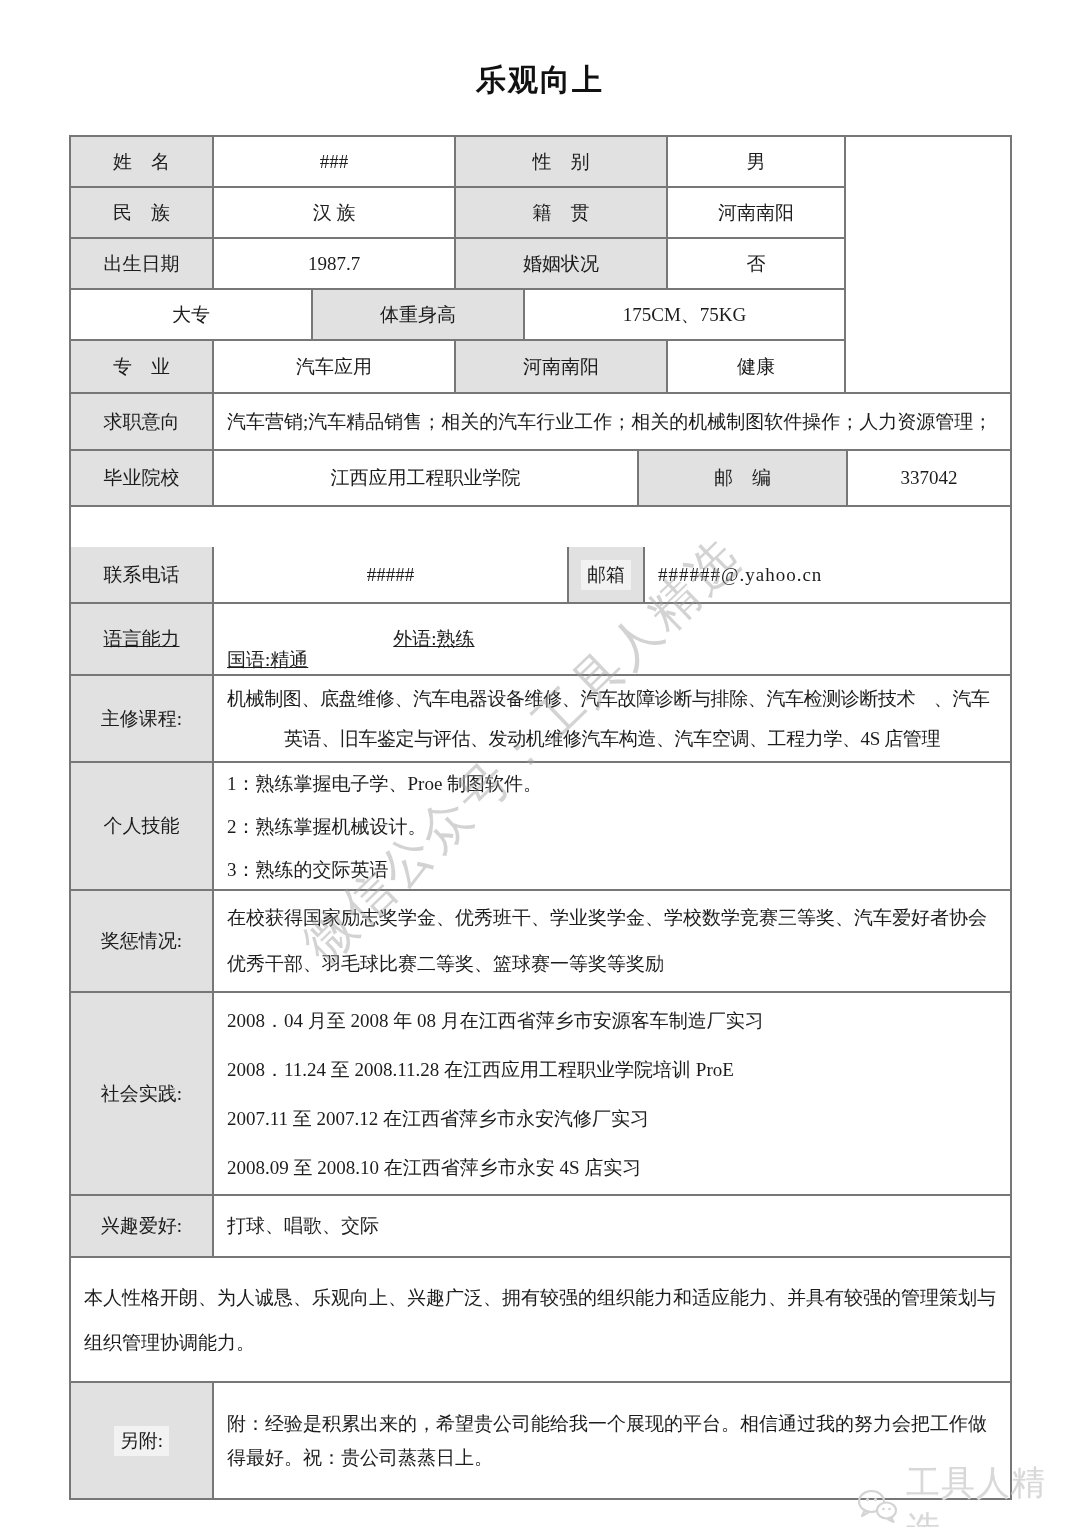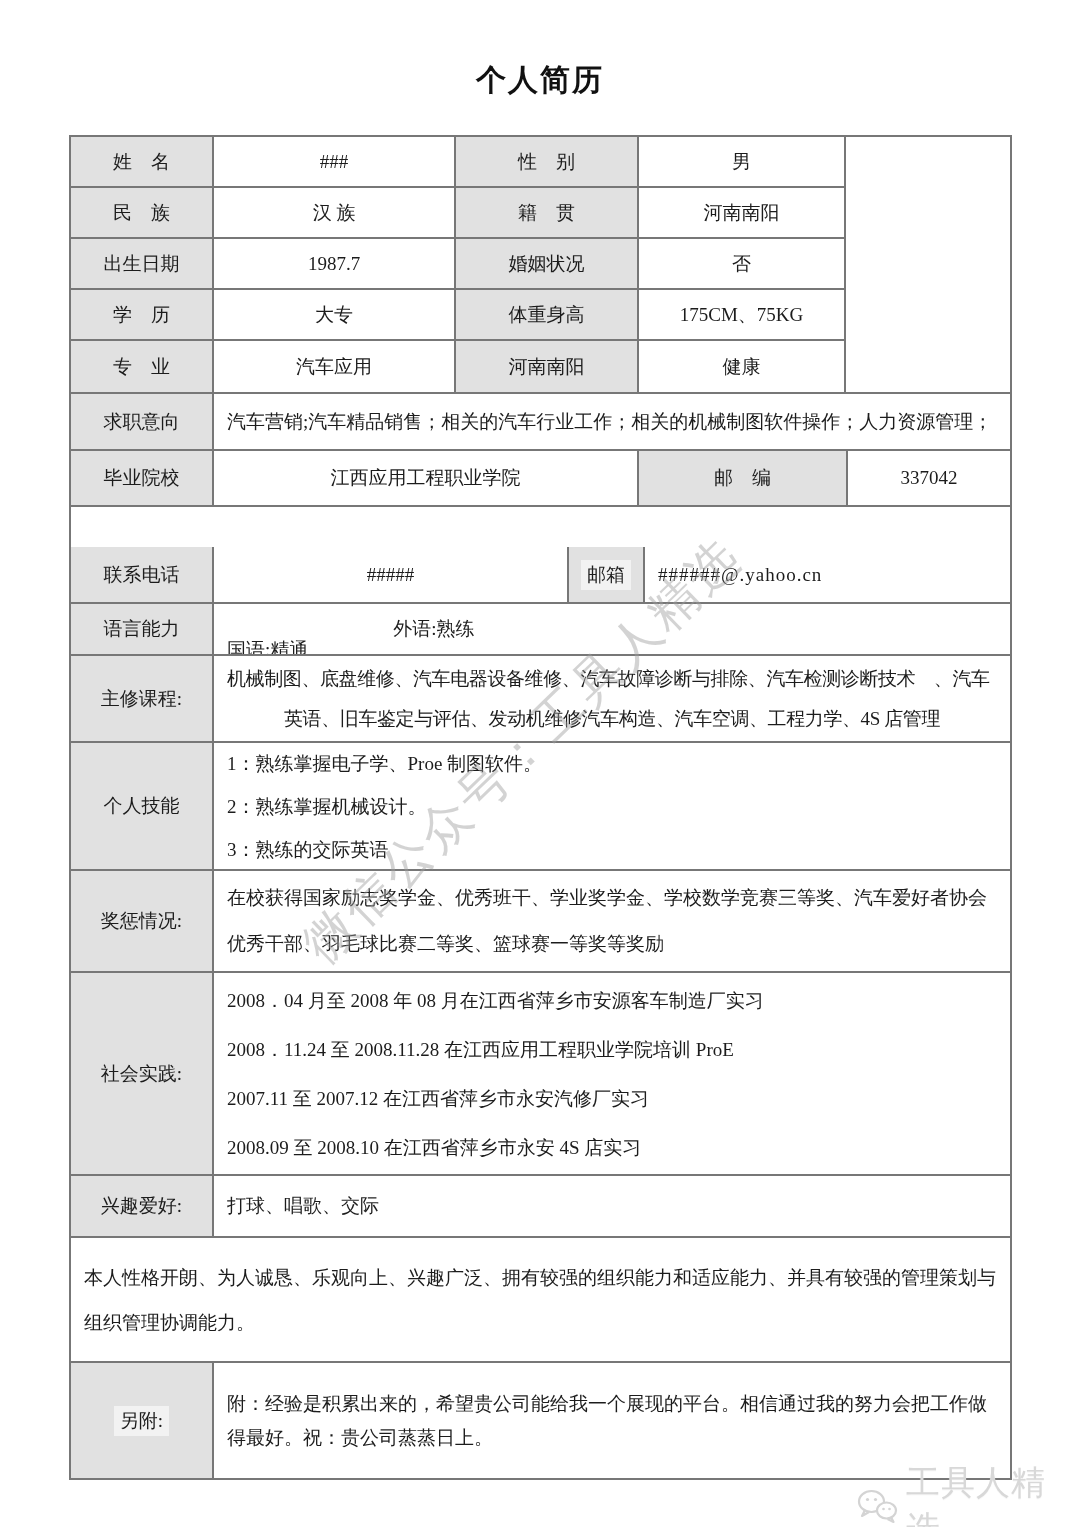--- a/index.html
+++ b/index.html
@@ -27,21 +27,21 @@
   .c.end{border-right:none;}
   .lab{background:#e1e1e1;justify-content:center;text-align:center;}
   .val-c{justify-content:center;text-align:center;}
   .val-l{justify-content:flex-start;padding-left:13px;padding-right:8px;text-align:left;}
   .top-block{display:flex;border-bottom:2px solid #777;box-sizing:border-box;}
   .top-left{flex:1;}
   .top-left .r{height:51px;}
   .top-left .r.tb-last{border-bottom:none;}
   .w-lab1{width:143px;}
   .w-val1{width:242px;}
-  .w-lab2{width:183px;}
+  .w-lab2{width:212px;}
   .w-val2{flex:1;}
   .photo{width:166px;border-left:2px solid #777;box-sizing:border-box;background:#fff;}
   .hl{background:#f2f2f2;padding:2px 6px;}
   .lines{width:100%;}
   .wm{
     position:absolute;left:210px;top:718px;width:620px;height:60px;
     text-align:center;font-size:50px;letter-spacing:3px;
     color:#a0a0a0;opacity:0.45;
     transform:rotate(-44deg);
     pointer-events:none;white-space:nowrap;
@@ -54,21 +54,21 @@
     font-family:"Liberation Sans","DejaVu Sans",sans-serif;
     font-size:34px;color:#d8d8d8;letter-spacing:1px;
     text-shadow:0 1px 1px #f5f5f5;
   }
 </style>
 </head>
 <body>
 
 <div class="page">
 
-  <div class="doc-title">个人简历</div>
+  <div class="doc-title">乐观向上</div>
 
   <div class="tbl">
 
     <div class="top-block">
       <div class="top-left">
 
         <div class="r">
           <div class="c lab w-lab1">姓　名</div>
           <div class="c val-c w-val1">###</div>
           <div class="c lab w-lab2">性　别</div>
@@ -83,21 +83,20 @@
         </div>
 
         <div class="r">
           <div class="c lab w-lab1">出生日期</div>
           <div class="c val-c w-val1">1987.7</div>
           <div class="c lab w-lab2">婚姻状况</div>
           <div class="c val-c w-val2 end">否</div>
         </div>
 
         <div class="r">
-          <div class="c lab w-lab1">学　历</div>
           <div class="c val-c w-val1">大专</div>
           <div class="c lab w-lab2">体重身高</div>
           <div class="c val-c w-val2 end">175CM、75KG</div>
         </div>
 
         <div class="r tb-last">
           <div class="c lab w-lab1">专　业</div>
           <div class="c val-c w-val1">汽车应用</div>
           <div class="c lab w-lab2">河南南阳</div>
           <div class="c val-c w-val2 end">健康</div>
@@ -121,21 +120,21 @@
 
     <div class="r" style="height:57px;margin-top:40px;">
       <div class="c lab w-lab1">联系电话</div>
       <div class="c val-c" style="width:355px;">#####</div>
       <div class="c lab" style="width:76px;padding:0 2px;">
         <span class="hl">邮箱</span>
       </div>
       <div class="c val-l end" style="flex:1;letter-spacing:1px;">######@.yahoo.cn</div>
     </div>
 
-    <div class="r" style="height:52px;">
+    <div class="r" style="height:72px;text-decoration:underline;">
       <div class="c lab w-lab1">语言能力</div>
       <div class="c val-l end" style="flex:1;">
         <span style="margin-right:85px;margin-top:41px;">国语:精通</span>
         <span>外语:熟练</span>
       </div>
     </div>
 
     <div class="r" style="height:87px;">
       <div class="c lab w-lab1">主修课程:</div>
       <div class="c end" style="flex:1;">

